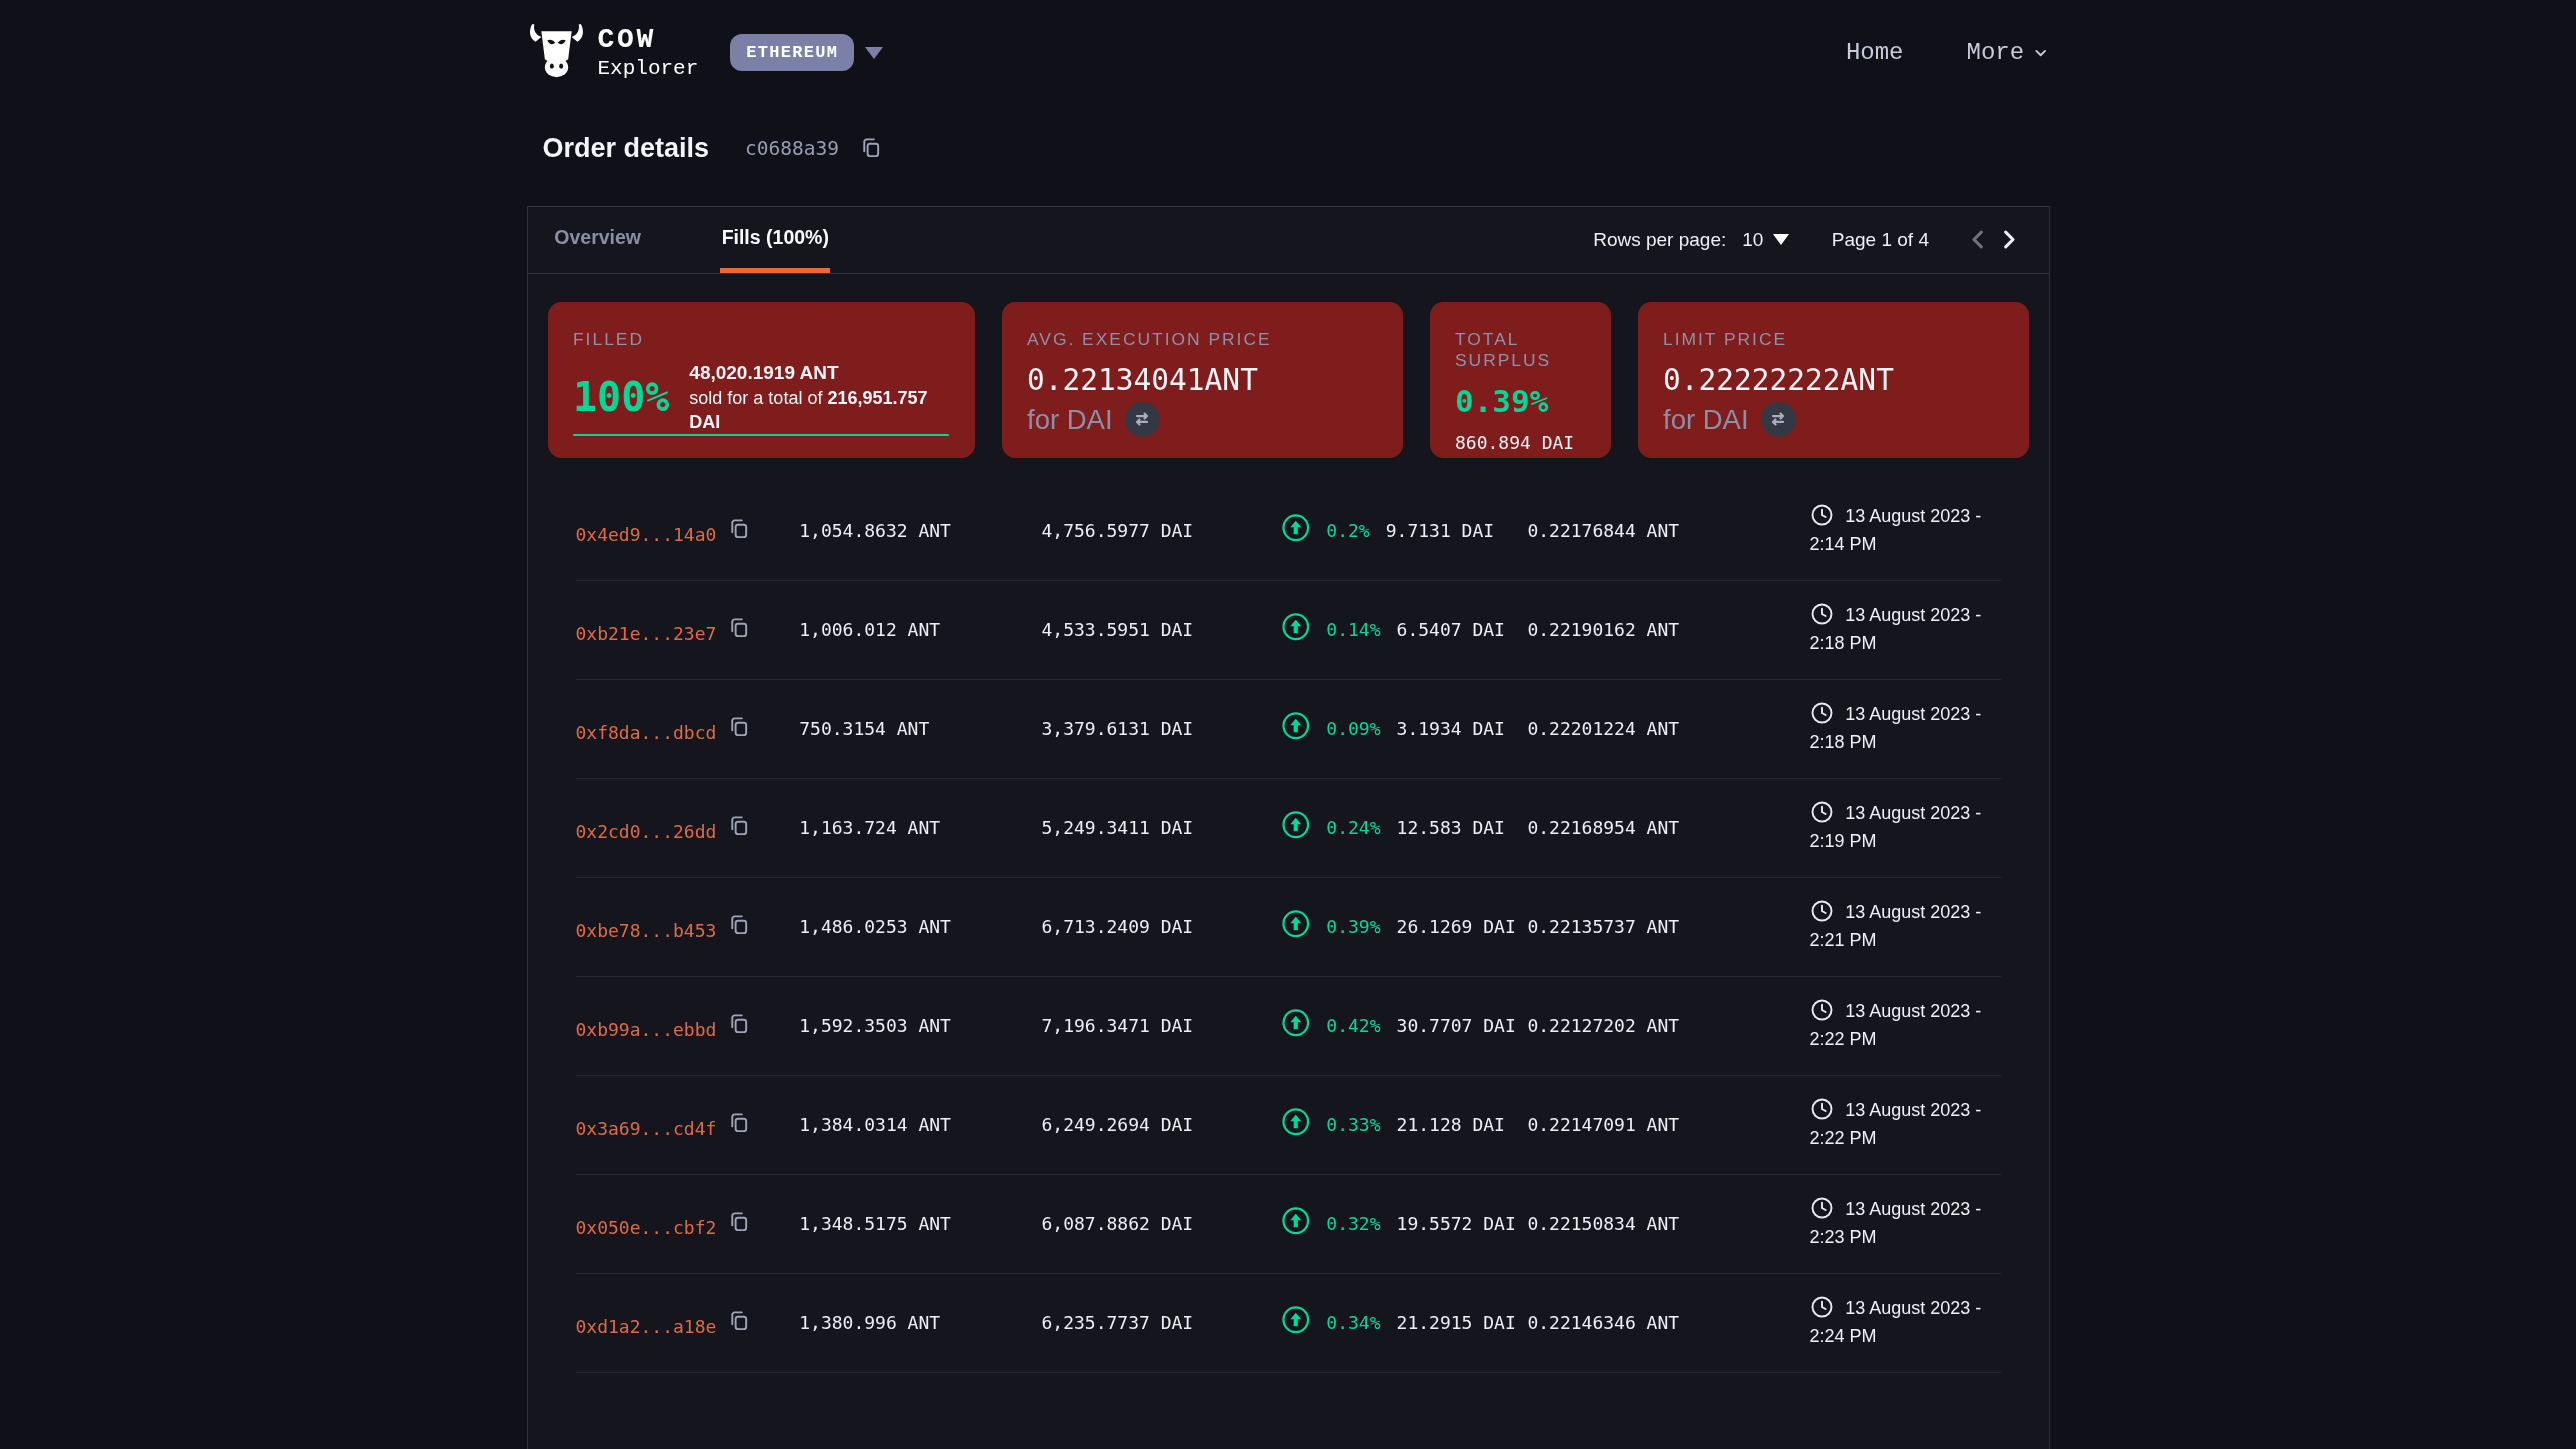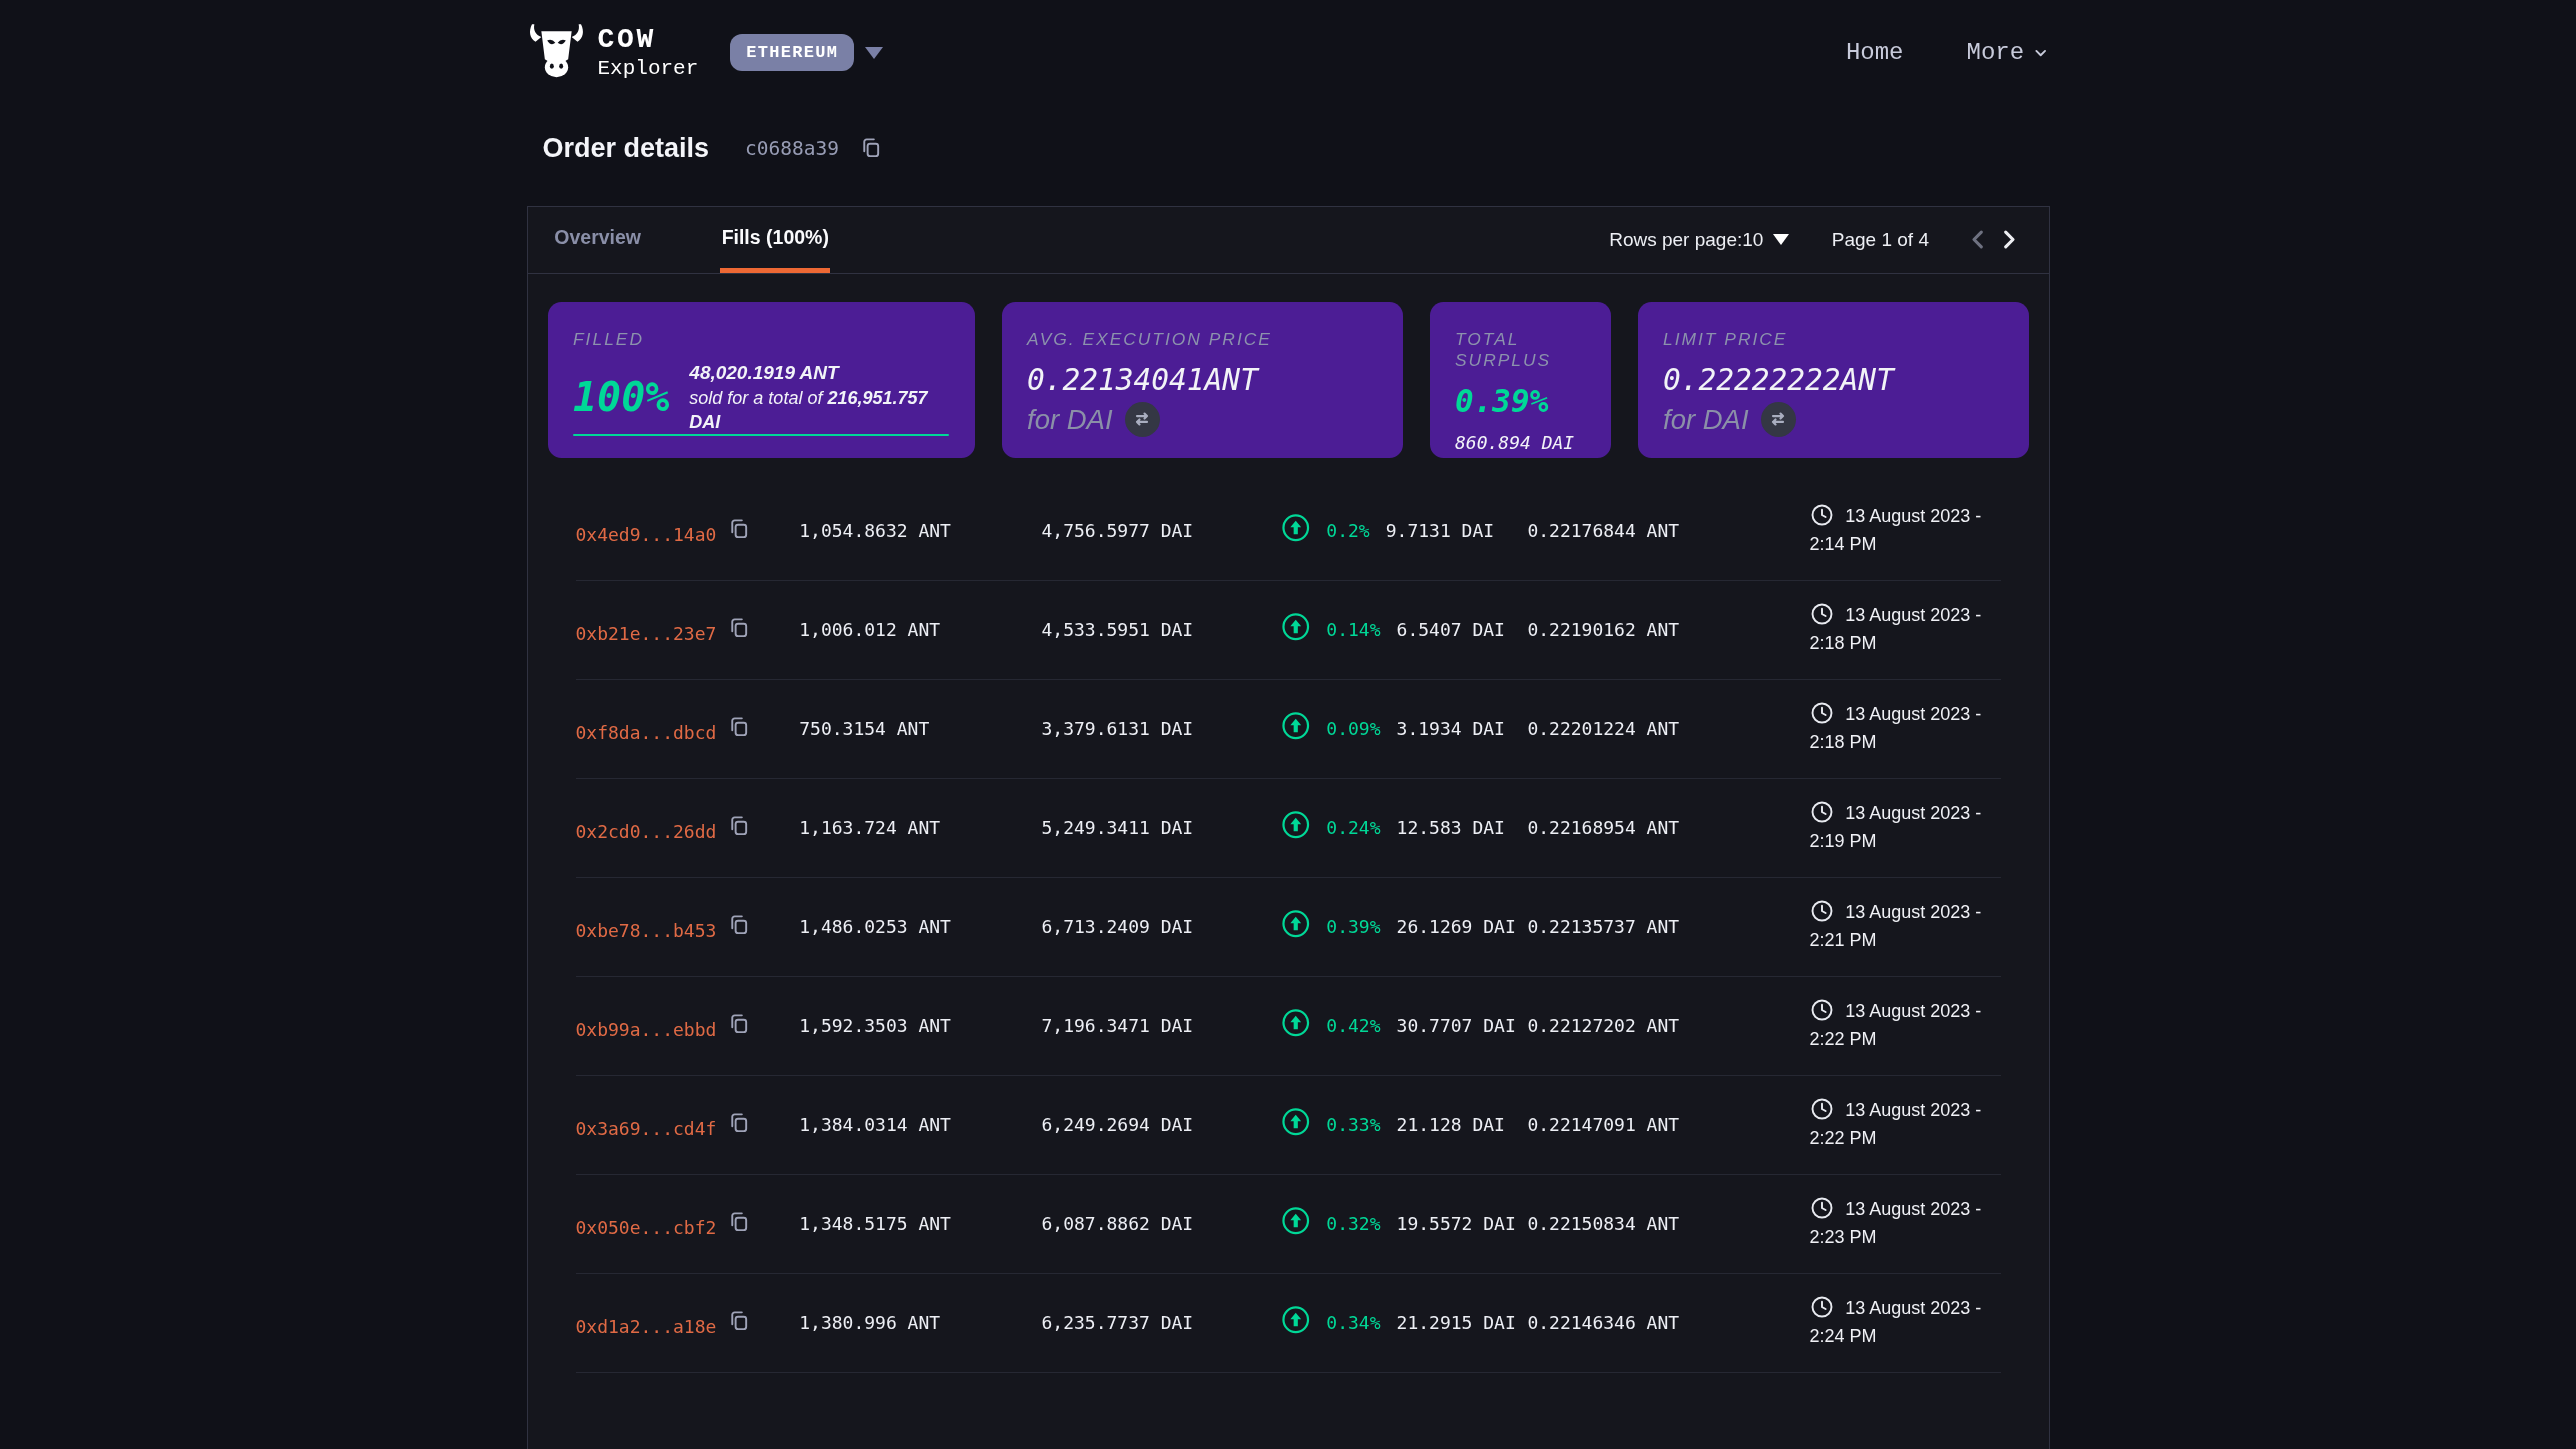--- a/index.html
+++ b/index.html
@@ -36,31 +36,31 @@
   
   .panel { margin-top:25.5px; background:#15161D; border:1.3px solid #303241; border-bottom:none; height:1264px; }
 
   .tabs-row { height:67px; display:flex; align-items:stretch; justify-content:space-between;
               padding:0 25.5px; border-bottom:1.3px solid #303241; }
   .tabs { display:flex; gap:42px; }
   .tab { display:flex; align-items:center; font-size:19.5px; font-weight:700; color:#8A8FA8;
          border-bottom:5.4px solid transparent; padding:0 1.3px; cursor:pointer; }
   .tab.active { color:#FBFBFD; border-bottom-color:#ED6834;margin-left:36px; }
   .pager { display:flex; align-items:center; font-size:19px; color:#EDEFF4; }
-  .rpp-label { }
+  .rpp-label { margin-right:16px; }
   .rpp-value { display:flex; align-items:center; gap:9.4px; cursor:pointer; margin-right:43px; }
   .caret-down-small { width:0; height:0; border-left:8.7px solid transparent;
                       border-right:8.7px solid transparent; border-top:11.4px solid #FFFFFF; }
   .page-indicator { margin-right:35px; }
   .chev { width:29.5px; height:29.5px; display:flex; align-items:center; justify-content:center; cursor:pointer; }
 
   
   .cards { display:flex; gap:27px; margin:28px 20px 0; }
-  .card { background:#4c1d95; border-radius:13.4px; padding:27px 25.5px 21.5px; height:156px;
-          display:flex; flex-direction:column;font-style:italic; }
+  .card { background:#7f1d1d; border-radius:13.4px; padding:27px 25.5px 21.5px; height:156px;
+          display:flex; flex-direction:column; }
   .card-label { font-size:17.4px; letter-spacing:2px; color:#8C92AD; }
   .card-filled { flex:0 0 427px; }
   .card-avg    { flex:0 0 401px; }
   .card-surplus{ flex:0 0 181px; }
   .card-limit  { flex:1; }
   .fill-row { display:flex; align-items:center; gap:20px; margin-top:10.7px; }
   .fill-pct { font-family:"DejaVu Sans Mono", monospace; font-weight:700; font-size:40px; color:#00D897; }
   .fill-info { font-size:18px; line-height:1.35; color:#F2F3F8; }
   .fill-amount { font-weight:700; font-size:19px; }
   .progress-track { margin-top:auto; height:6.7px; border-radius:4px; background:#00D897; }

